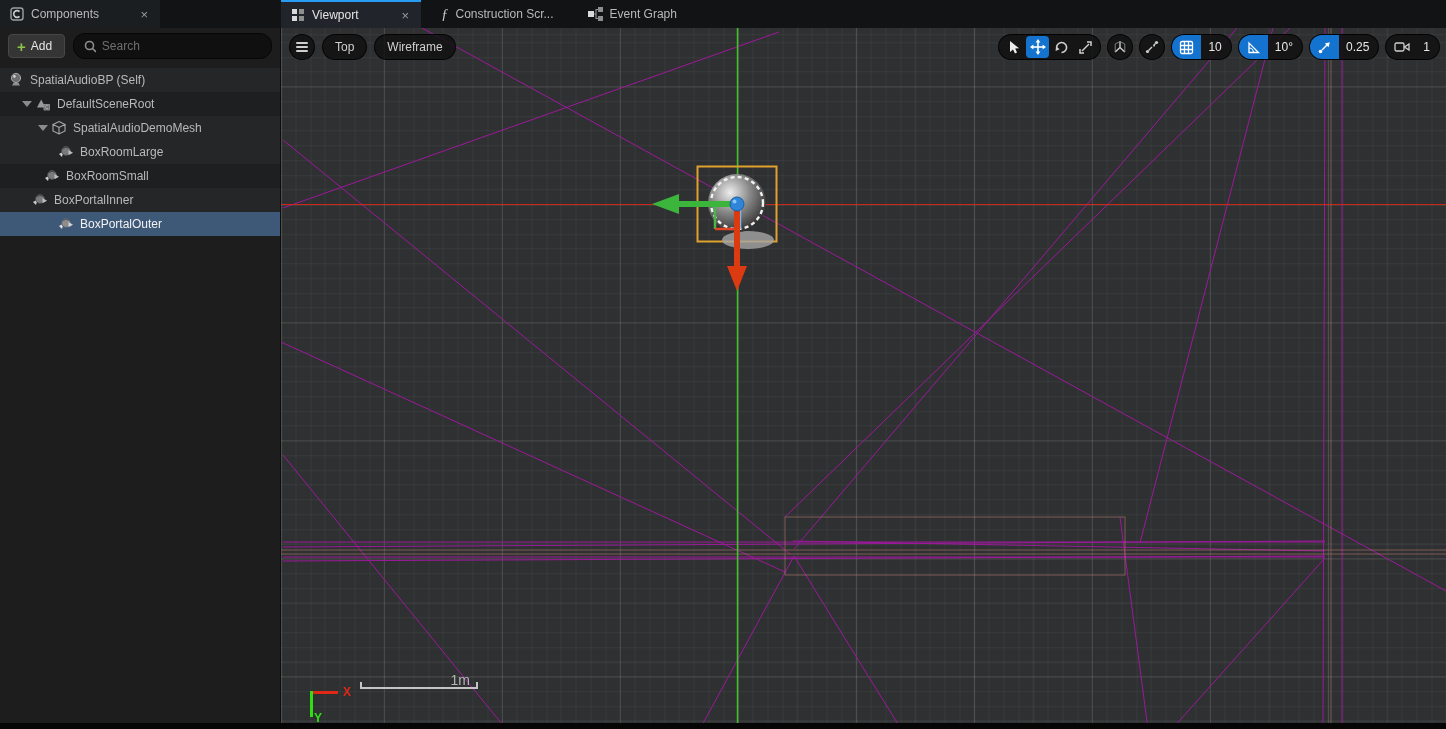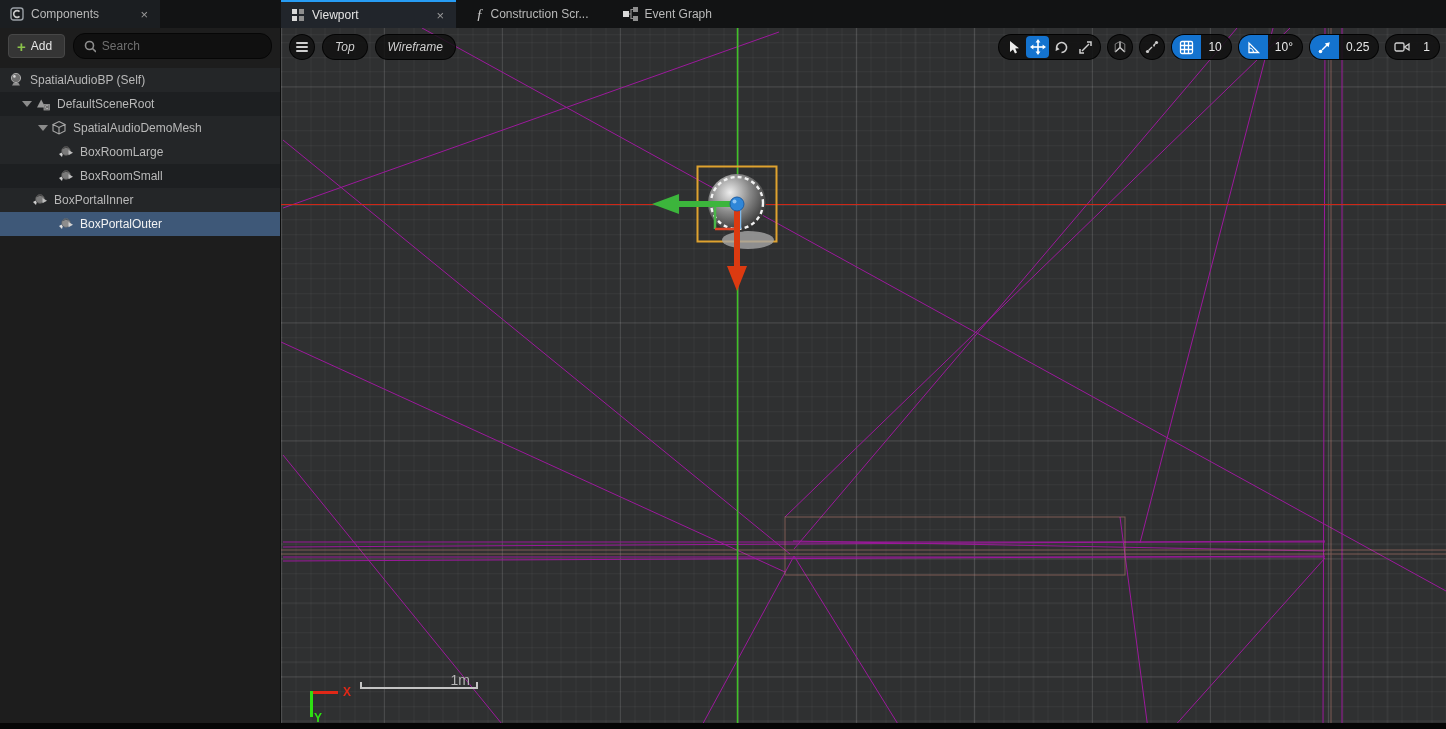--- a/index.html
+++ b/index.html
@@ -45,21 +45,21 @@
       repeating-linear-gradient(to right, rgba(255,255,255,0.045) 0 1px, transparent 1px 14.75px),
       repeating-linear-gradient(to bottom, rgba(255,255,255,0.045) 0 1px, transparent 1px 14.75px);
     background-position:103px 0, 0 58.5px, 14.5px 0, 0 14.25px; }
   .wire-svg { position:absolute; left:0; top:0; }
 
   
   .vp-controls-left { position:absolute; left:8px; top:6px; display:flex; gap:7px; align-items:center; }
   .round-btn { width:26px; height:26px; border-radius:13px; background:rgba(16,16,16,0.82); border:1px solid rgba(0,0,0,0.8);
                display:flex; align-items:center; justify-content:center; cursor:pointer; }
   .pill-btn { height:26px; border-radius:13px; background:rgba(16,16,16,0.82); border:1px solid rgba(0,0,0,0.8);
-              display:flex; align-items:center; justify-content:center; padding:0 12px; color:#cfcfcf; cursor:pointer;font-style:italic; }
+              display:flex; align-items:center; justify-content:center; padding:0 12px; color:#cfcfcf; cursor:pointer; }
   .burger { width:12px; }
   .burger div { height:1.5px; background:#cfcfcf; margin:2.5px 0; border-radius:1px; }
 
   .vp-controls-right { position:absolute; right:6px; top:6px; display:flex; gap:6px; align-items:center; }
   .tool-group { height:26px; border-radius:13px; background:rgba(16,16,16,0.85); border:1px solid rgba(0,0,0,0.8);
                 display:flex; align-items:center; padding:0 3px; gap:1px; }
   .tool-btn { width:23px; height:22px; border-radius:4px; display:flex; align-items:center; justify-content:center; cursor:pointer; }
   .tool-btn.active { background:#1473cf; }
   .snap-pill { height:26px; border-radius:13px; background:rgba(16,16,16,0.85); border:1px solid rgba(0,0,0,0.8);
                display:flex; align-items:center; overflow:hidden; cursor:pointer; }
@@ -87,21 +87,21 @@
   <div class="panel-tabzone">
     <div class="tab comp-tab">
       <svg width="14" height="14">
           <rect x="1" y="1" width="12" height="12" rx="2.5" fill="none" stroke="#9aa0a6" stroke-width="1.4"></rect>
           <path d="M9.5,4.6 A3.4,3.4 0 1 0 9.5,9.4" fill="none" stroke="#c9c9c9" stroke-width="1.6"></path>
         </svg>
       <span class="tab-label">Components</span>
       <span class="close">×</span>
     </div>
   </div>
-  <div class="tab active-tab" style="width:175px">
+  <div class="tab active-tab" style="width:140px">
     <svg width="14" height="14">
         <rect x="1" y="1" width="5" height="5" fill="#d9d9d9"></rect>
         <rect x="8" y="1" width="5" height="5" fill="#8e8e8e"></rect>
         <rect x="1" y="8" width="5" height="5" fill="#d9d9d9"></rect>
         <rect x="8" y="8" width="5" height="5" fill="#8e8e8e"></rect>
       </svg>
     <span class="tab-label">Viewport</span>
     <span class="close">×</span>
   </div>
   <div class="tab" style="margin-left:10px">
@@ -161,21 +161,21 @@
     </div>
     <div class="tree-row alt0" style="padding-left:58px">
       <svg class="tree-icon" viewBox="0 0 16 16">
           <polygon points="1,10 5.5,7.5 4,13" fill="#cfcfcf"></polygon>
           <circle cx="8" cy="7" r="4.4" fill="#7a7a7a" stroke="#4c4c4c" stroke-width="0.8"></circle>
           <path d="M5.2,4.6 A4,4 0 0 1 10.6,4.2" stroke="#3e3e3e" stroke-width="1" fill="none"></path>
           <polygon points="10.5,6 15,8.8 10.5,11.2" fill="#bdbdbd"></polygon>
         </svg>
       <span>BoxRoomLarge</span>
     </div>
-    <div class="tree-row alt1" style="padding-left:58px">
+    <div class="tree-row alt1" style="padding-left:44px">
       <svg class="tree-icon" viewBox="0 0 16 16">
           <polygon points="1,10 5.5,7.5 4,13" fill="#cfcfcf"></polygon>
           <circle cx="8" cy="7" r="4.4" fill="#7a7a7a" stroke="#4c4c4c" stroke-width="0.8"></circle>
           <path d="M5.2,4.6 A4,4 0 0 1 10.6,4.2" stroke="#3e3e3e" stroke-width="1" fill="none"></path>
           <polygon points="10.5,6 15,8.8 10.5,11.2" fill="#bdbdbd"></polygon>
         </svg>
       <span>BoxRoomSmall</span>
     </div>
     <div class="tree-row alt0" style="padding-left:32px">
       <svg class="tree-icon" viewBox="0 0 16 16">

